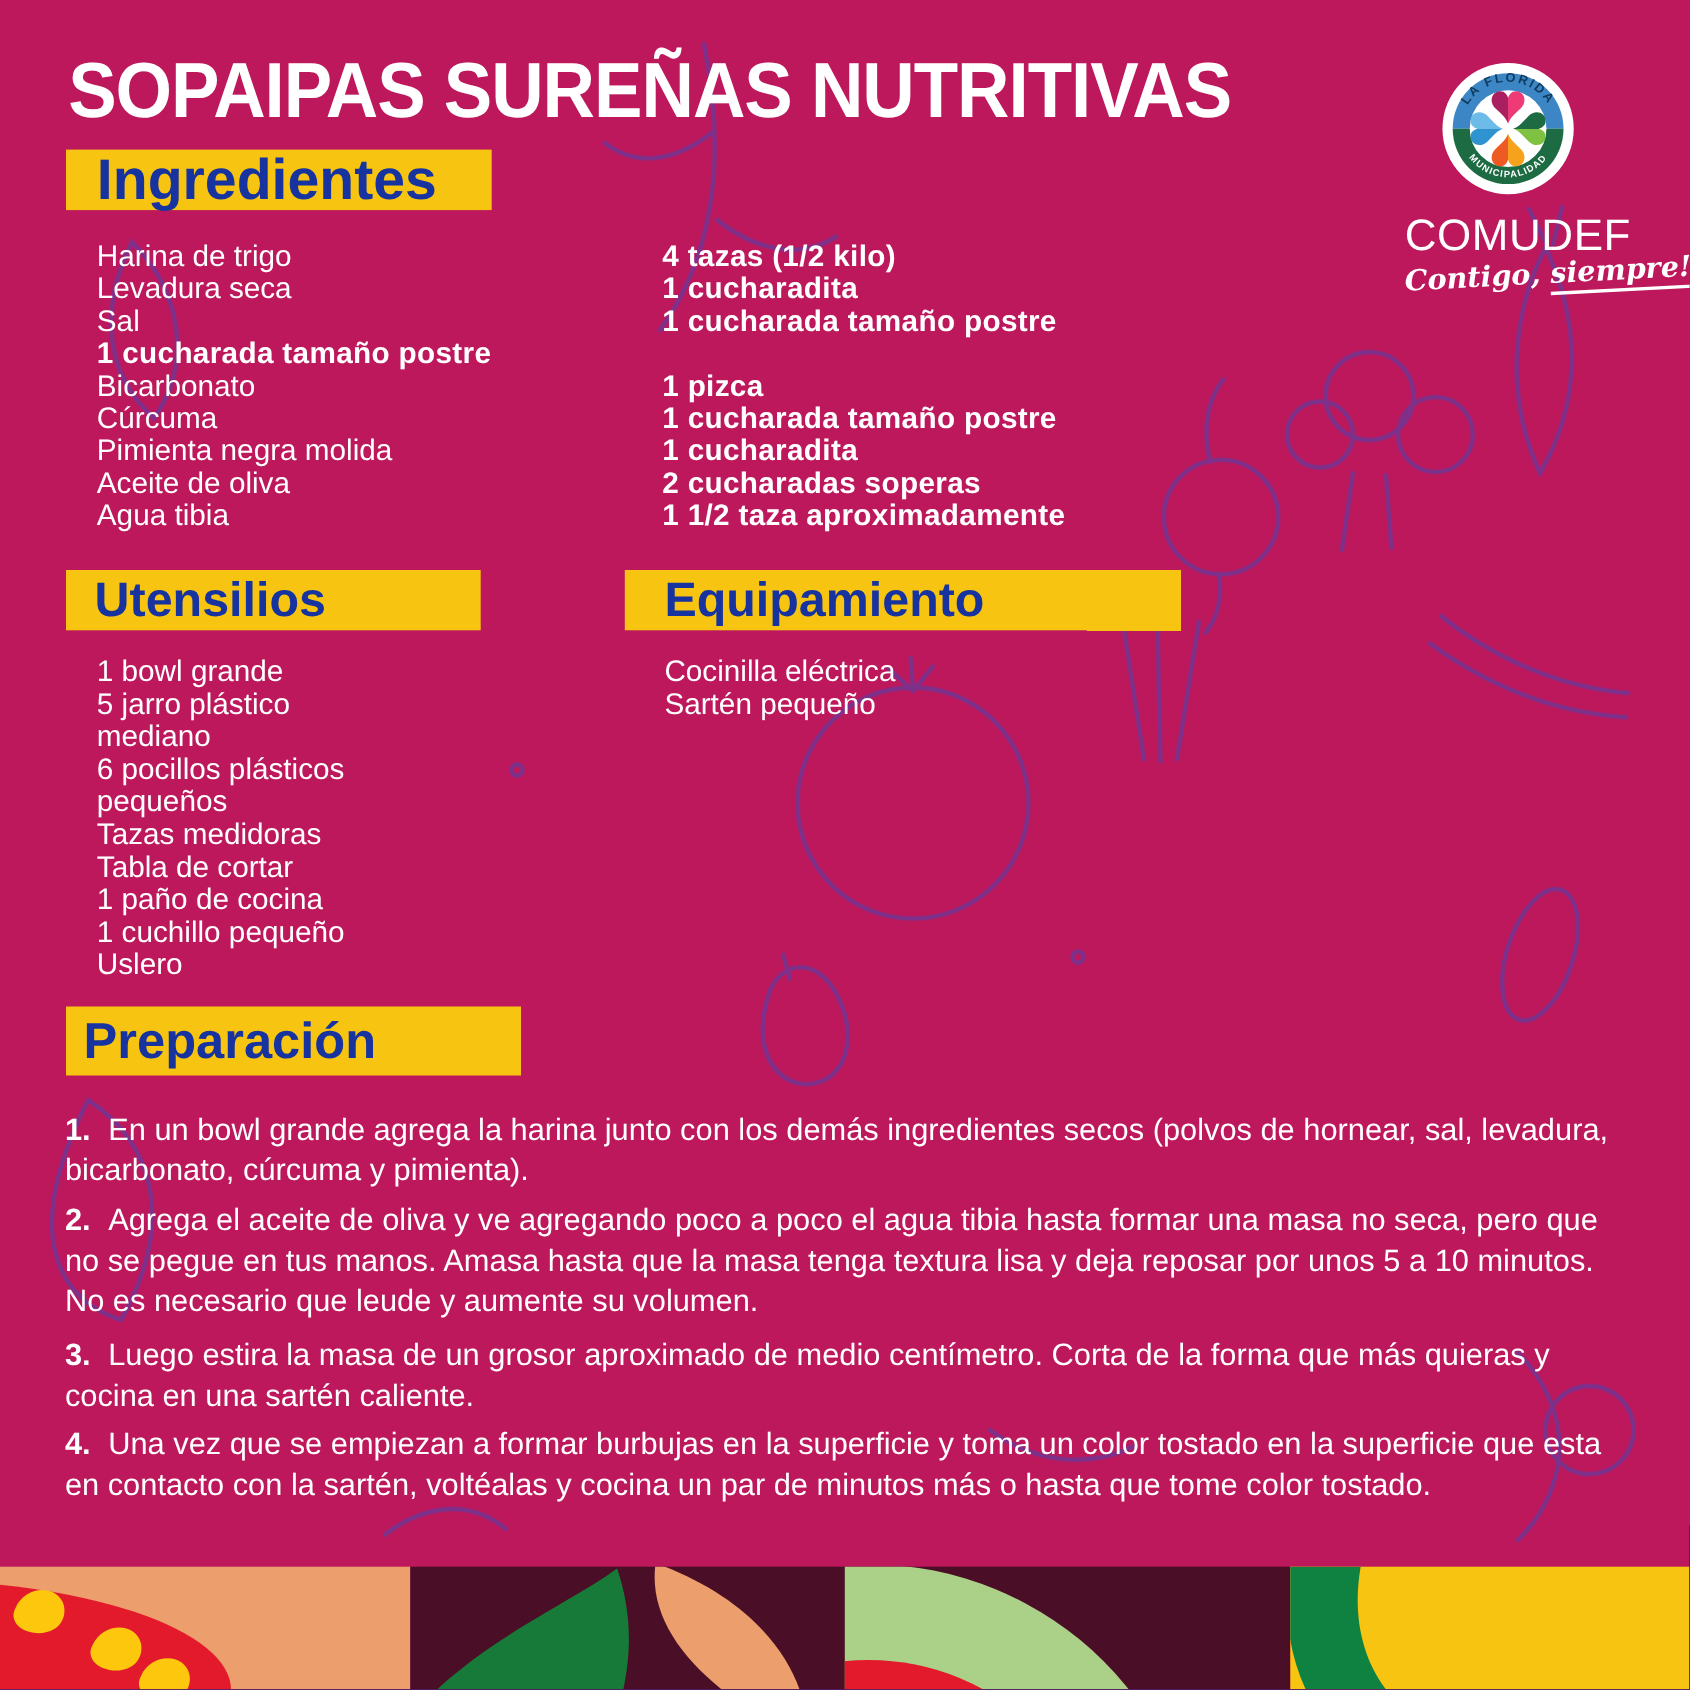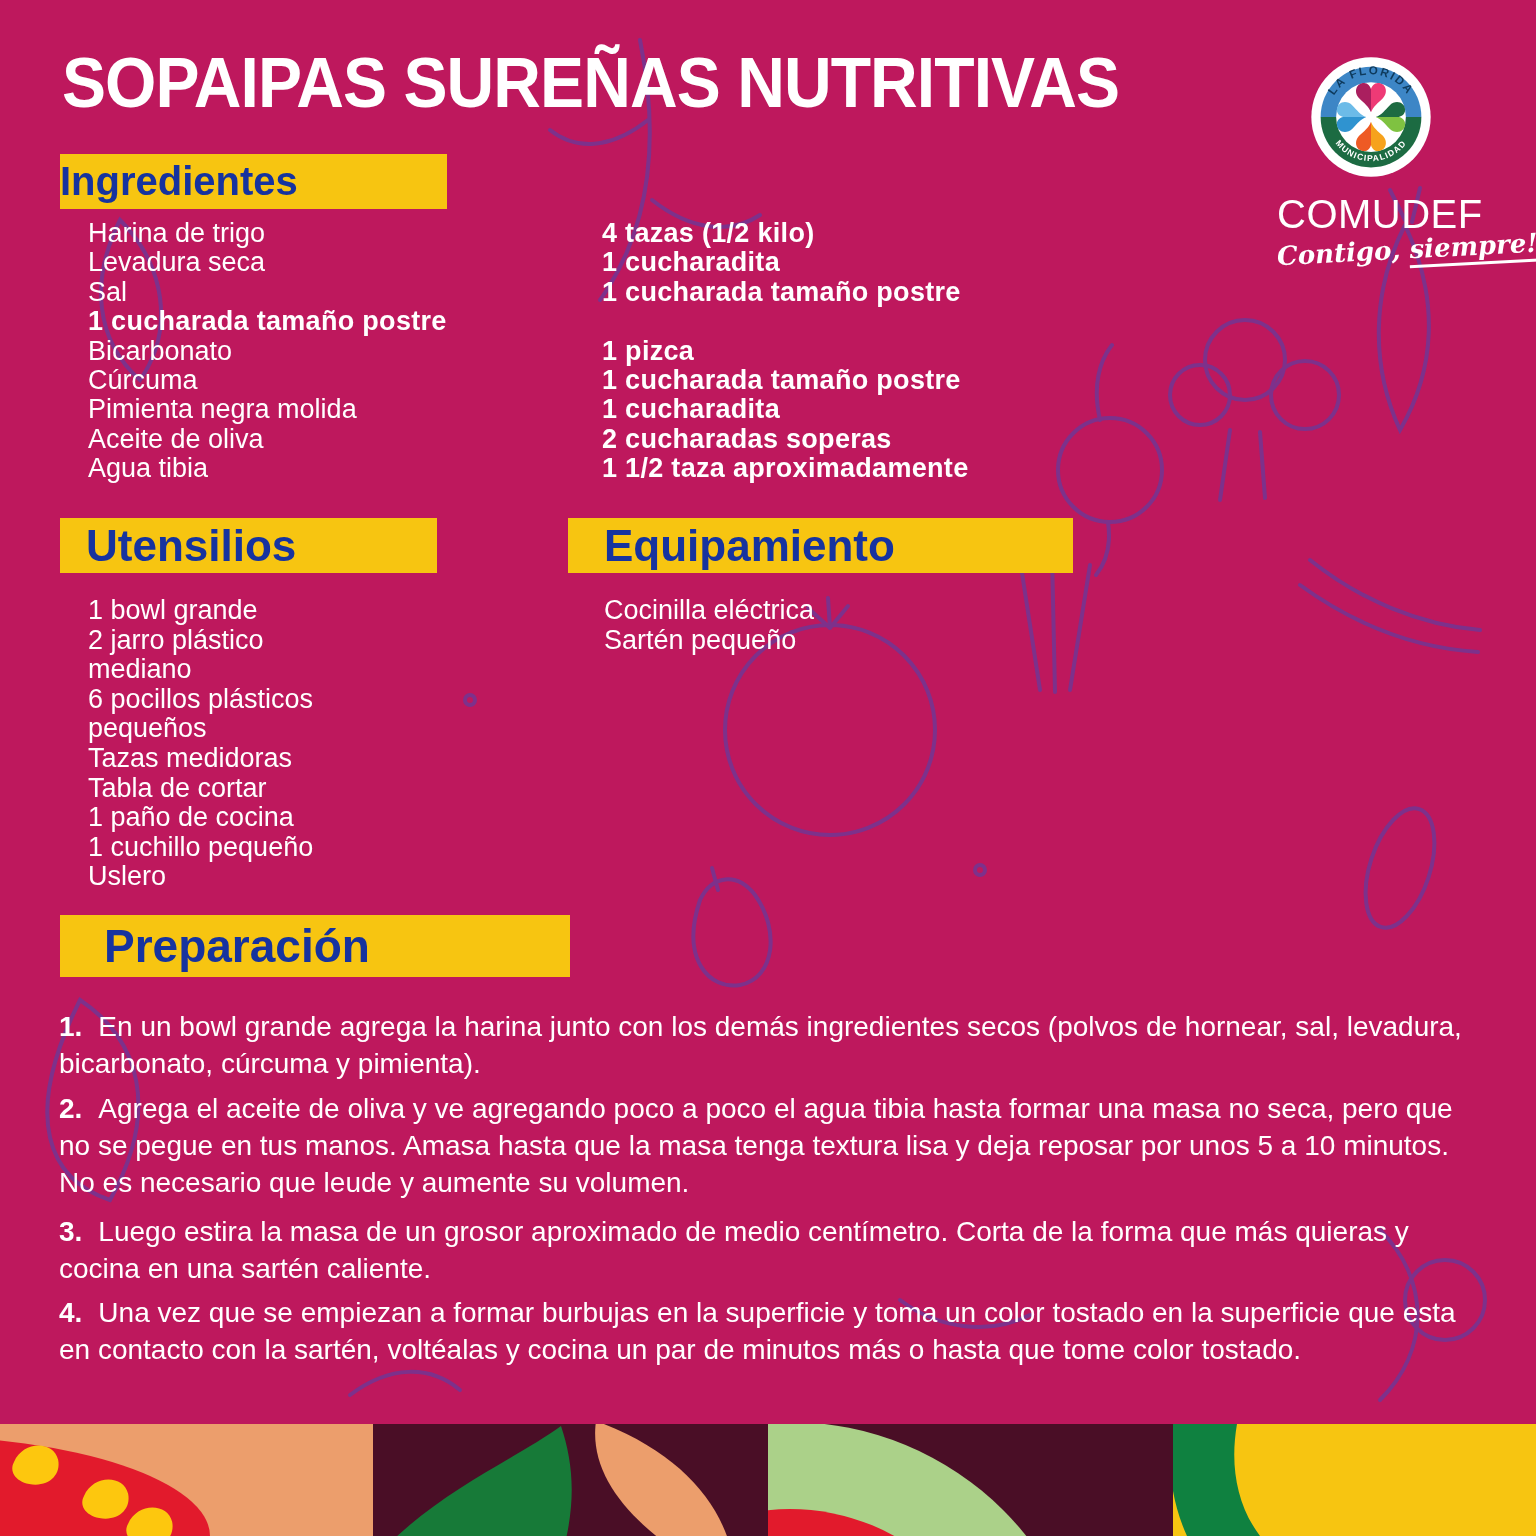--- a/index.html
+++ b/index.html
@@ -15,24 +15,24 @@
     font-size:71px;font-weight:bold;color:#ffffff;
     letter-spacing:-1px;white-space:nowrap;
     transform:scaleX(.93);transform-origin:left top;
   }
 
   .sec-head{
     position:absolute;background:#f7c511;color:#16339f;
     font-weight:bold;display:flex;align-items:center;
     box-sizing:border-box;
   }
-  .h-ing{left:60px;top:154px;width:387px;height:55px;font-size:40px;}
+  .h-ing{left:60px;top:136px;width:387px;height:55px;font-size:52px;padding-left:28px;}
   .h-ute{left:60px;top:518px;width:377px;height:55px;font-size:44px;padding-left:26px;}
   .h-equ{left:568px;top:518px;width:505px;height:55px;font-size:44px;padding-left:36px;}
-  .h-pre{left:60px;top:915px;width:510px;height:62px;font-size:46px;padding-left:44px;}
+  .h-pre{left:60px;top:915px;width:413px;height:62px;font-size:46px;padding-left:16px;}
 
   .ing-list{position:absolute;left:88px;top:218px;}
   .ing-row{display:flex;height:29.4px;}
   .ing-name{width:514px;font-size:27px;color:#ffffff;}
   .ing-qty{font-size:27px;font-weight:bold;color:#ffffff;letter-spacing:.3px;}
 
   .ut-list{position:absolute;left:88px;top:595px;}
   .eq-list{position:absolute;left:604px;top:595px;}
   .plain-line{font-size:27px;color:#ffffff;height:29.6px;}
 
@@ -180,21 +180,21 @@
         <span class="ing-qty">2 cucharadas soperas</span>
       </div>
     <div class="ing-row">
         <span class="ing-name">Agua tibia</span>
         <span class="ing-qty">1 1/2 taza aproximadamente</span>
       </div>
   </div>
 
   <div class="ut-list">
     <div class="plain-line">1 bowl grande</div>
-    <div class="plain-line">2 jarro plástico</div>
+    <div class="plain-line">5 jarro plástico</div>
     <div class="plain-line">mediano</div>
     <div class="plain-line">6 pocillos plásticos</div>
     <div class="plain-line">pequeños</div>
     <div class="plain-line">Tazas medidoras</div>
     <div class="plain-line">Tabla de cortar</div>
     <div class="plain-line">1 paño de cocina</div>
     <div class="plain-line">1 cuchillo pequeño</div>
     <div class="plain-line">Uslero</div>
   </div>
 

